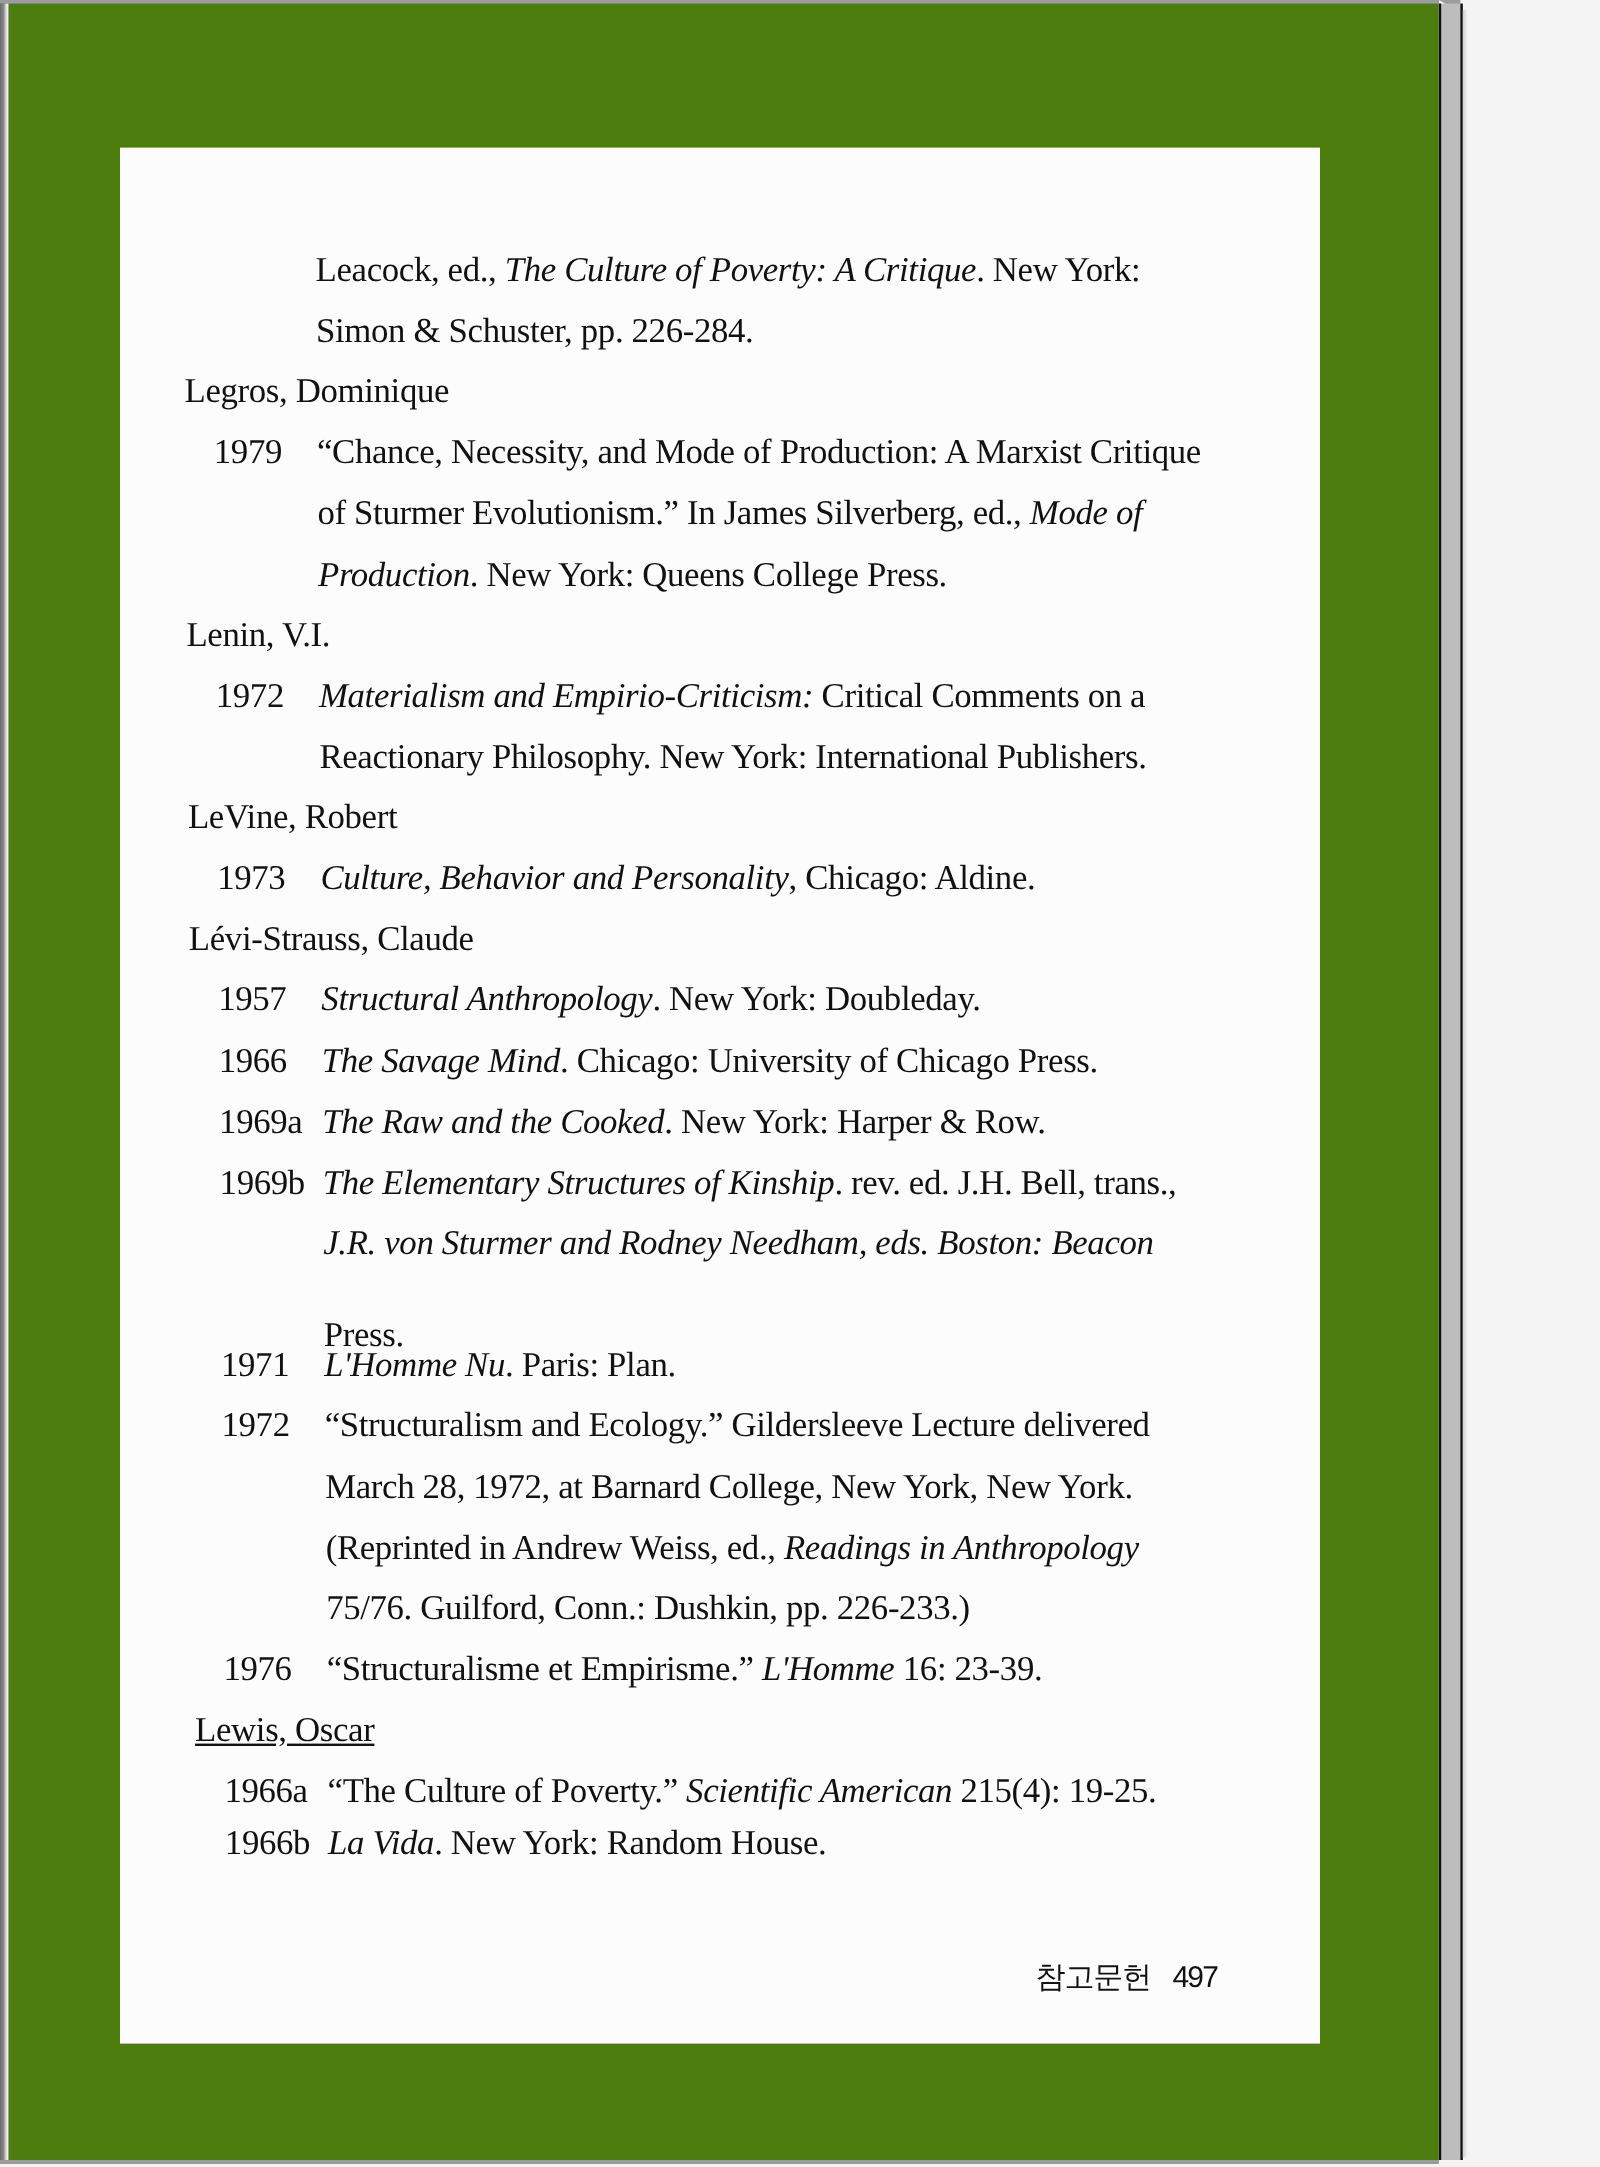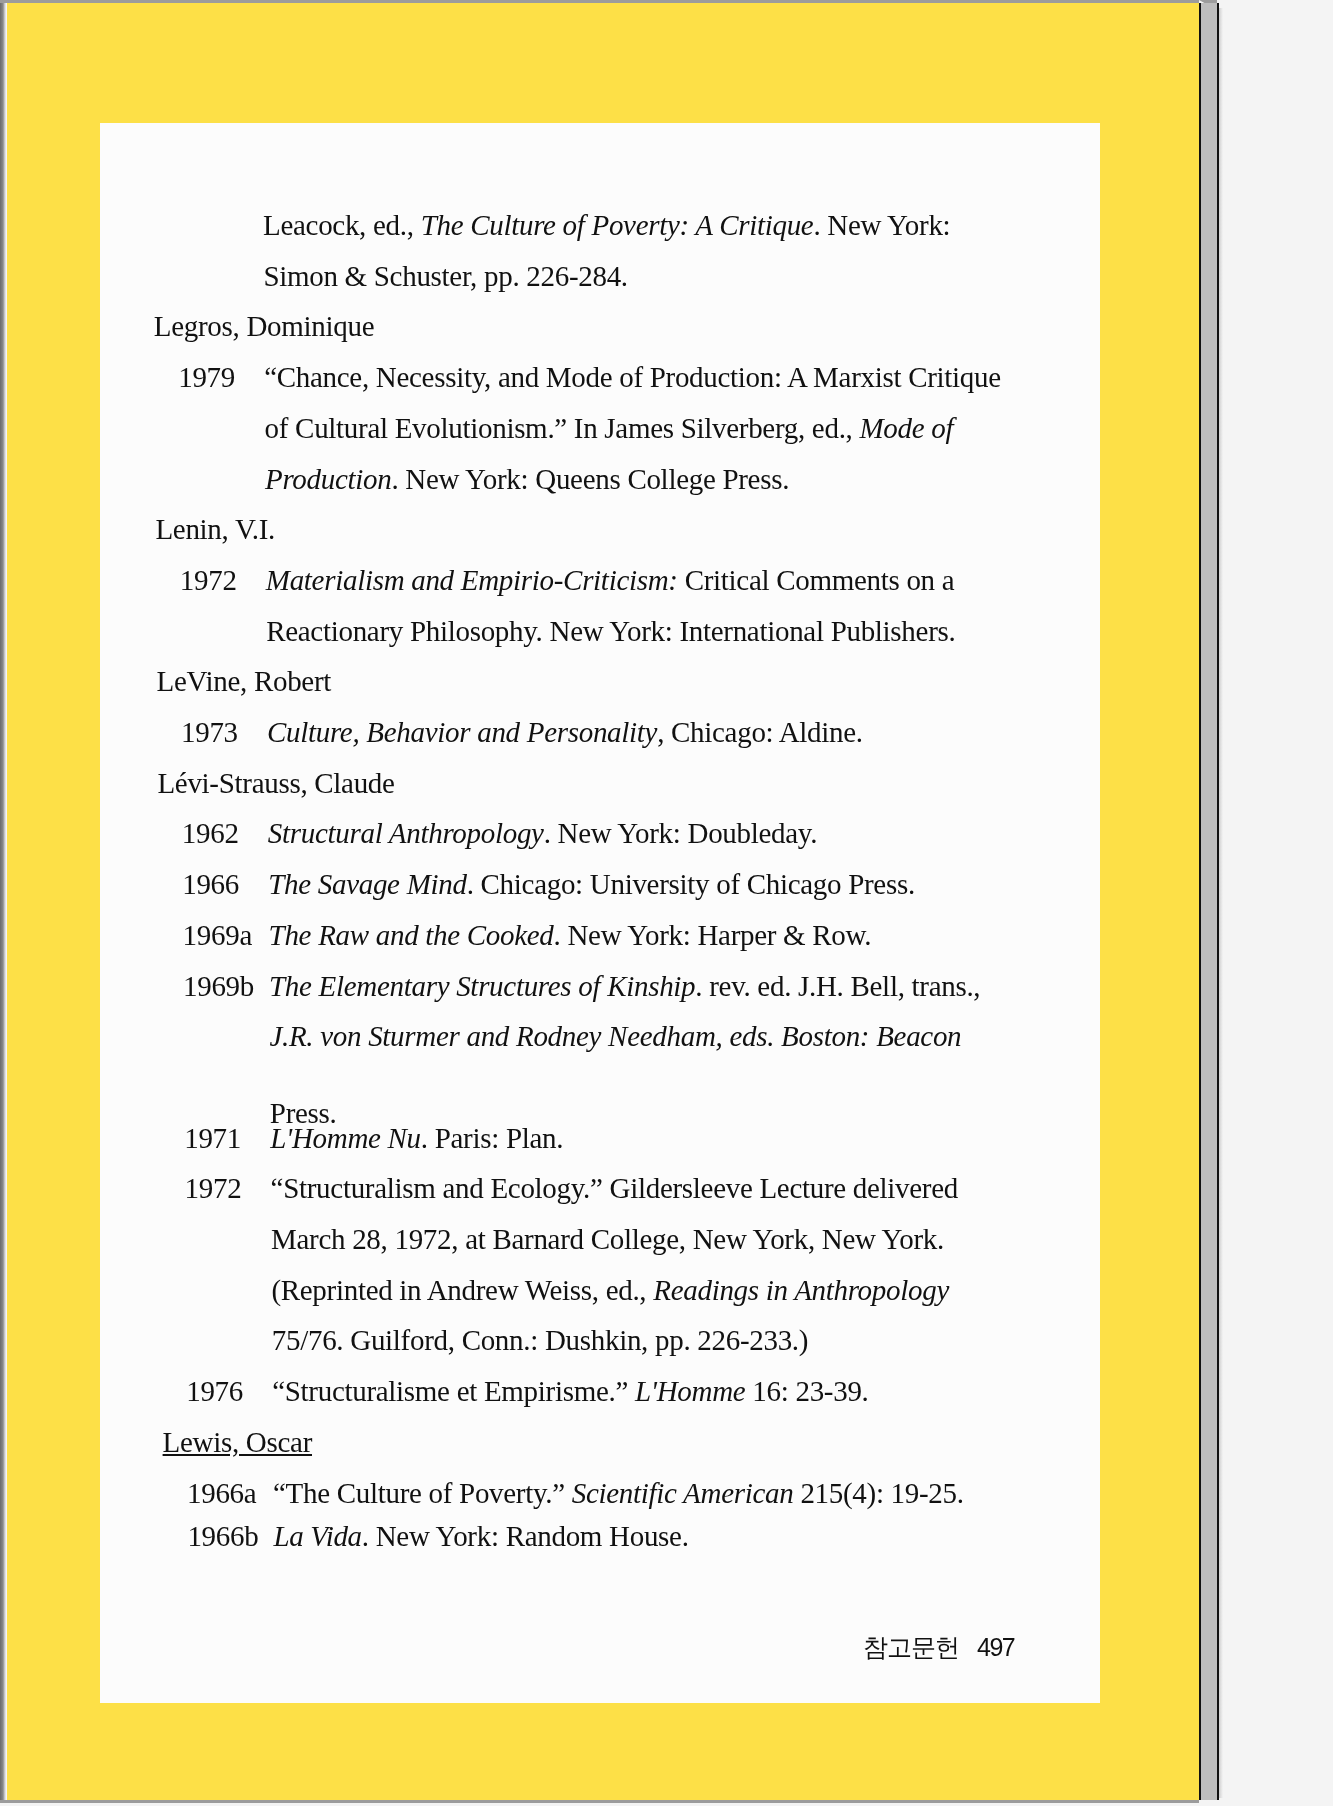--- a/index.html
+++ b/index.html
@@ -4,21 +4,21 @@
 <style>
   html, body { margin: 0; padding: 0; }
   body {
     width: 1333px; height: 1806px; position: relative; overflow: hidden;
     background: #f4f4f4;
     font-family: "Liberation Serif", "DejaVu Serif", serif;
     color: #111;
   }
   .page {
     position: absolute; left: 0; top: 0; width: 1199px; height: 1803px;
-    background: #fde047;
+    background: #4d7c0f;
     border-top: 3px solid #9c9c9c;
     border-bottom: 3px solid #9c9c9c;
     box-sizing: border-box;
   }
   .page-left-edge {
     position: absolute; left: 0; top: 0; width: 7px; height: 100%;
     background: linear-gradient(to right, #6a6a6a 0px, #8a8a8a 3px, #d8d8d8 5px, #ffffff 7px);
   }
   .spine {
     position: absolute; left: 1199px; top: 3px; width: 16px; height: 1797px;
@@ -55,29 +55,29 @@
 
 <div class="page">
   <div class="page-left-edge"></div>
   <div class="scan-shade"></div>
 
   <div id="bib">
       <div class="line" style="top: 205px; left: 263px;"><span>Leacock, ed., </span><span class="it">The Culture of Poverty: A Critique</span><span>. New York:</span></div>
       <div class="line" style="top: 255.7px; left: 263.4px;"><span>Simon &amp; Schuster, pp. 226-284.</span></div>
       <div class="line" style="top: 306.4px; left: 153.8px;"><span>Legros, Dominique</span></div>
       <div class="line" style="top: 357.1px; left: 264.2px;"><span class="year" style="left: -86px;">1979</span><span>“Chance, Necessity, and Mode of Production: A Marxist Critique</span></div>
-      <div class="line" style="top: 407.8px; left: 264.6px;"><span>of Cultural Evolutionism.” In James Silverberg, ed., </span><span class="it">Mode of</span></div>
+      <div class="line" style="top: 407.8px; left: 264.6px;"><span>of Sturmer Evolutionism.” In James Silverberg, ed., </span><span class="it">Mode of</span></div>
       <div class="line" style="top: 458.5px; left: 265px;"><span class="it">Production</span><span>. New York: Queens College Press.</span></div>
       <div class="line" style="top: 509.2px; left: 155.4px;"><span>Lenin, V.I.</span></div>
       <div class="line" style="top: 559.9px; left: 265.8px;"><span class="year" style="left: -86px;">1972</span><span class="it">Materialism and Empirio-Criticism:</span><span> Critical Comments on a</span></div>
       <div class="line" style="top: 610.6px; left: 266.2px;"><span>Reactionary Philosophy. New York: International Publishers.</span></div>
       <div class="line" style="top: 661.3px; left: 156.6px;"><span>LeVine, Robert</span></div>
       <div class="line" style="top: 712px; left: 267px;"><span class="year" style="left: -86px;">1973</span><span class="it">Culture, Behavior and Personality</span><span>, Chicago: Aldine.</span></div>
       <div class="line" style="top: 762.7px; left: 157.4px;"><span>Lévi-Strauss, Claude</span></div>
-      <div class="line" style="top: 813.4px; left: 267.8px;"><span class="year" style="left: -86px;">1962</span><span class="it">Structural Anthropology</span><span>. New York: Doubleday.</span></div>
+      <div class="line" style="top: 813.4px; left: 267.8px;"><span class="year" style="left: -86px;">1957</span><span class="it">Structural Anthropology</span><span>. New York: Doubleday.</span></div>
       <div class="line" style="top: 864.1px; left: 268.2px;"><span class="year" style="left: -86px;">1966</span><span class="it">The Savage Mind</span><span>. Chicago: University of Chicago Press.</span></div>
       <div class="line" style="top: 914.8px; left: 268.6px;"><span class="year" style="left: -86px;">1969a</span><span class="it">The Raw and the Cooked</span><span>. New York: Harper &amp; Row.</span></div>
       <div class="line" style="top: 965.5px; left: 269px;"><span class="year" style="left: -86px;">1969b</span><span class="it">The Elementary Structures of Kinship</span><span>. rev. ed. J.H. Bell, trans.,</span></div>
       <div class="line" style="top: 1016.2px; left: 269.4px; font-style: italic;"><span>J.R. von Sturmer and Rodney Needham, eds. Boston: Beacon</span></div>
       <div class="line" style="top: 1066.9px; left: 269.8px; margin-top: 26px;"><span>Press.</span></div>
       <div class="line" style="top: 1117.6px; left: 270.2px;"><span class="year" style="left: -86px;">1971</span><span class="it">L'Homme Nu</span><span>. Paris: Plan.</span></div>
       <div class="line" style="top: 1168.3px; left: 270.6px;"><span class="year" style="left: -86px;">1972</span><span>“Structuralism and Ecology.” Gildersleeve Lecture delivered</span></div>
       <div class="line" style="top: 1219px; left: 271px;"><span>March 28, 1972, at Barnard College, New York, New York.</span></div>
       <div class="line" style="top: 1269.7px; left: 271.4px;"><span>(Reprinted in Andrew Weiss, ed., </span><span class="it">Readings in Anthropology</span></div>
       <div class="line" style="top: 1320.4px; left: 271.8px;"><span>75/76. Guilford, Conn.: Dushkin, pp. 226-233.)</span></div>

